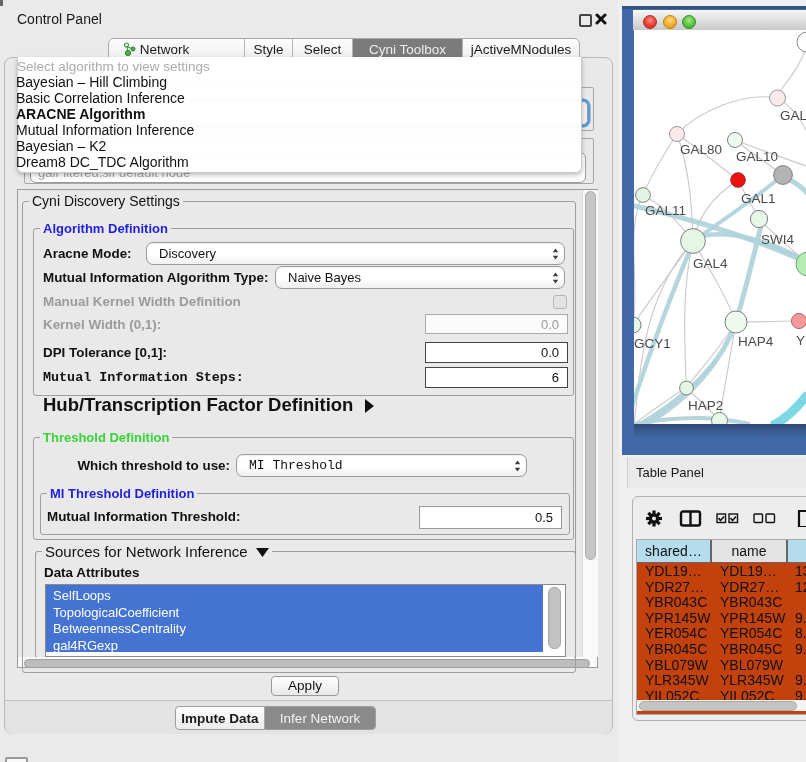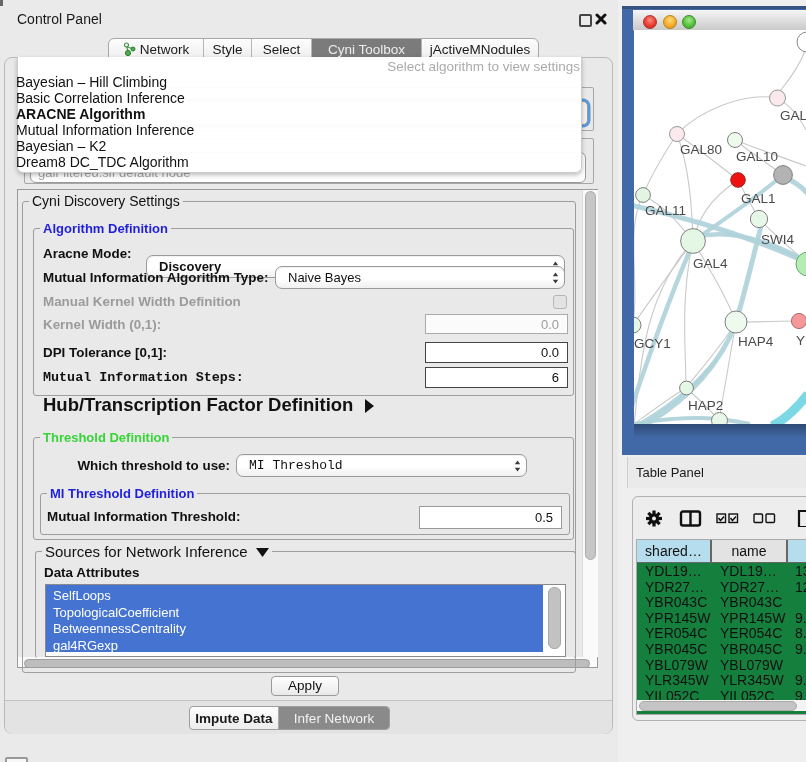--- a/index.html
+++ b/index.html
@@ -33,21 +33,21 @@
  border:1px solid #b9b9b9;border-radius:8px;box-sizing:border-box;"></div>
 
 <div id="toptabs" class="abs" style="left:87px;top:38px;height:20px;padding-left:21px;">
     <div style="display:flex;height:20px;border:1px solid #a8a8a8;border-radius:6px 6px 0 0;overflow:hidden;background:linear-gradient(#fdfdfd,#eee);">
       <div style="display:flex;align-items:center;justify-content:center;font-size:13.5px;color:#1a1a1a;width:94px;"><svg width="13" height="15" viewBox="0 0 13 15" style="margin-right:4px;">
           <path d="M3.5 4 L5 9 M4.5 5 L9 6.5" stroke="#4a9e4a" stroke-width="1.2" fill="none"></path>
           <circle cx="3.5" cy="3" r="2" fill="#fff" stroke="#3c8e3c" stroke-width="1.2"></circle>
           <circle cx="10" cy="7" r="2" fill="#4fae4f" stroke="#2d7d2d" stroke-width="1"></circle>
           <circle cx="5" cy="11" r="2.6" fill="#4fae4f" stroke="#2d7d2d" stroke-width="1"></circle>
         </svg>Network</div>
-      <div style="display:flex;align-items:center;justify-content:center;font-size:13.5px;color:#1a1a1a;width:47px;border-left:1px solid #b5b5b5;">Style</div>
+      <div style="display:flex;align-items:center;justify-content:center;font-size:13.5px;color:#1a1a1a;width:47px;border-left:1px solid #b5b5b5;margin-left:41px;">Style</div>
       <div style="display:flex;align-items:center;justify-content:center;font-size:13.5px;color:#1a1a1a;width:59px;border-left:1px solid #b5b5b5;">Select</div>
       <div style="display:flex;align-items:center;justify-content:center;font-size:13.5px;color:#1a1a1a;width:109px;border-left:1px solid #b5b5b5;background:#7b7b7b;color:#ededed;">Cyni Toolbox</div>
       <div style="display:flex;align-items:center;justify-content:center;font-size:13.5px;color:#1a1a1a;width:116px;border-left:1px solid #b5b5b5;">jActiveMNodules</div>
     </div>
   </div>
 
 <div class="abs" style="left:24px;top:87px;width:570px;height:44px;border:1px solid #a6a6a6;border-radius:2px;box-sizing:border-box;"></div>
 <div class="abs" style="left:30px;top:101px;width:556px;height:22px;background:#f2f2f2;
  border:1px solid #999;border-radius:5px;box-shadow:0 0 0 2.5px rgba(74,144,217,0.9);"></div>
 <div class="abs" style="left:24px;top:138px;width:570px;height:46px;border:1px solid #a6a6a6;border-radius:2px;box-sizing:border-box;"></div>
@@ -66,21 +66,21 @@
 
 <fieldset style="left:22px;top:193px;width:552px;height:478px;">
  <legend style="font-weight:normal;font-size:14px;color:#111;">Cyni Discovery Settings</legend>
 </fieldset>
 
 <fieldset style="left:33px;top:221px;width:539px;height:173px;">
  <legend style="color:#1f1fde;font-size:13px;">Algorithm Definition</legend>
 </fieldset>
 
 <div class="abs lbl" style="left:43px;top:246px;">Aracne Mode:</div>
-<div class="combo" style="left:146px;top:255px;width:417px;height:21px;font-weight:bold;">
+<div class="combo" style="left:146px;top:242px;width:417px;height:21px;">
  <span class="txt">Discovery</span>
     <span class="arr">
       <svg width="7" height="12" viewBox="0 0 7 12">
         <path d="M3.5 0.5 L6.2 4.3 L0.8 4.3 Z" fill="#3a3a3a"></path>
         <path d="M3.5 11.5 L6.2 7.7 L0.8 7.7 Z" fill="#3a3a3a"></path>
       </svg>
     </span>
 </div>
 
 <div class="abs lbl" style="left:43px;top:270px;">Mutual Information Algorithm Type:</div>
@@ -144,21 +144,21 @@
 
 <div class="abs" style="left:45px;top:584px;width:519px;height:71px;background:#fff;border:1px solid #8a8a8a;"></div>
 <div class="abs" style="left:46px;top:585px;width:497px;height:67px;background:#4473d2;"></div>
 <div class="abs" style="left:53px;top:588px;font-size:13px;color:#fff;line-height:16.6px;">SelfLoops<br>TopologicalCoefficient<br>BetweennessCentrality<br>gal4RGexp</div>
 <div class="abs" style="left:548px;top:587px;width:11px;height:60px;background:#c2c2c2;border:1px solid #a8a8a8;border-radius:6px;"></div>
 
 <div class="abs" style="left:271px;top:676px;width:66px;height:18px;background:linear-gradient(#ffffff,#f2f2f2 60%,#e8e8e8);
  border:1px solid #9a9a9a;border-radius:4px;text-align:center;font-size:13.5px;color:#111;line-height:17px;">Apply</div>
 
 <div class="abs" style="left:5px;top:700px;width:607px;height:33px;background:#e3e3e3;border-top:1px solid #c2c2c2;border-radius:0 0 8px 8px;"></div>
-<div id="bottabs" class="abs" style="left:149px;top:706px;height:24px;padding-left:40px;">
+<div id="bottabs" class="abs" style="left:135px;top:706px;height:24px;padding-left:40px;">
     <div style="display:flex;height:22px;border:1px solid #9e9e9e;border-radius:4px;overflow:hidden;background:linear-gradient(#fefefe,#ececec);">
       <div style="display:flex;align-items:center;justify-content:center;font-size:13.5px;font-weight:bold;color:#1a1a1a;width:88px;">Impute Data</div>
       <div style="display:flex;align-items:center;justify-content:center;font-size:13.5px;font-weight:bold;color:#1a1a1a;width:110px;border-left:1px solid #a8a8a8;background:#8a8a8a;color:#f2f2f2;font-weight:normal;">Infer Network</div>
     </div>
   </div>
 
 <div class="abs" style="left:5px;top:757px;width:19px;height:10px;background:#f8f8f8;border:2px solid #9a9a9a;border-radius:2px;"></div>
 
 <div class="abs" style="left:618px;top:0;width:188px;height:762px;background:#efefef;"></div>
 
@@ -263,21 +263,21 @@
  </g>
 
  <g stroke="#111" fill="none" stroke-width="1.4">
   <rect x="108" y="4" width="8.5" height="8.5" rx="1"></rect>
   <rect x="120" y="4" width="8.5" height="8.5" rx="1"></rect>
  </g>
 
  <path d="M153 1 h8 l6 6 v10 h-14 z" fill="none" stroke="#111" stroke-width="2.2"></path>
 </svg>
 
-<div class="abs" style="left:636px;top:539px;width:170px;height:174px;background:#15803d;border:1px solid #aaa;border-right:none;overflow:hidden;">
+<div class="abs" style="left:636px;top:539px;width:170px;height:174px;background:#c2410c;border:1px solid #aaa;border-right:none;overflow:hidden;">
  <div style="position:absolute;left:0;top:0;height:22px;width:73px;background:#b5dded;border-right:2px solid #666;border-bottom:1px solid #666;
   text-align:center;font-size:14px;line-height:22px;color:#111;">shared…</div>
  <div style="position:absolute;left:75px;top:0;height:22px;width:74px;background:#e3e3e3;border-right:2px solid #666;border-bottom:1px solid #666;
   text-align:center;font-size:14px;line-height:22px;color:#111;">name</div>
  <div style="position:absolute;left:151px;top:0;height:22px;width:60px;background:#b5dded;border-bottom:1px solid #666;
   text-align:center;font-size:14px;line-height:22px;color:#111;">&nbsp;&nbsp;A</div>
  <div id="trows" style="position:absolute;left:0;top:23px;font-size:14px;color:#111;">
       <div style="position:absolute;left:0;top:0px;width:220px;height:15.6px;">
         <span style="position:absolute;left:8px;">YDL19…</span>
         <span style="position:absolute;left:83px;">YDL19…</span>
@@ -324,21 +324,21 @@
         <span style="position:absolute;left:158px;">9.</span>
       </div>
     </div>
 
  <div style="position:absolute;left:0;top:160px;width:170px;height:11px;background:#f4f4f4;"></div>
  <div style="position:absolute;left:2px;top:161px;width:156px;height:8px;background:#c4c4c4;border:1px solid #aaa;border-radius:5px;"></div>
 </div>
 
 <div class="abs" style="left:17px;top:57px;width:563px;height:115px;background:rgba(255,255,255,0.97);
  border:1px solid #ccc;border-top:none;border-radius:0 0 6px 6px;box-shadow:0 2px 4px rgba(0,0,0,0.25);z-index:50;"></div>
-<div class="abs" style="left:17px;top:59px;width:563px;text-align:right;font-size:13.5px;color:#ababab;z-index:51;">Select algorithm to view settings</div>
+<div class="abs" style="left:17px;top:59px;width:563px;text-align:left;font-size:13.5px;color:#ababab;z-index:51;">Select algorithm to view settings</div>
 <div class="abs" style="left:16px;top:74px;font-size:14px;color:#111;line-height:16px;z-index:51;">
 Bayesian – Hill Climbing<br>
 Basic Correlation Inference<br>
 <b>ARACNE Algorithm</b><br>
 Mutual Information Inference<br>
 Bayesian – K2<br>
 Dream8 DC_TDC Algorithm
 </div>
 
 </body></html>

